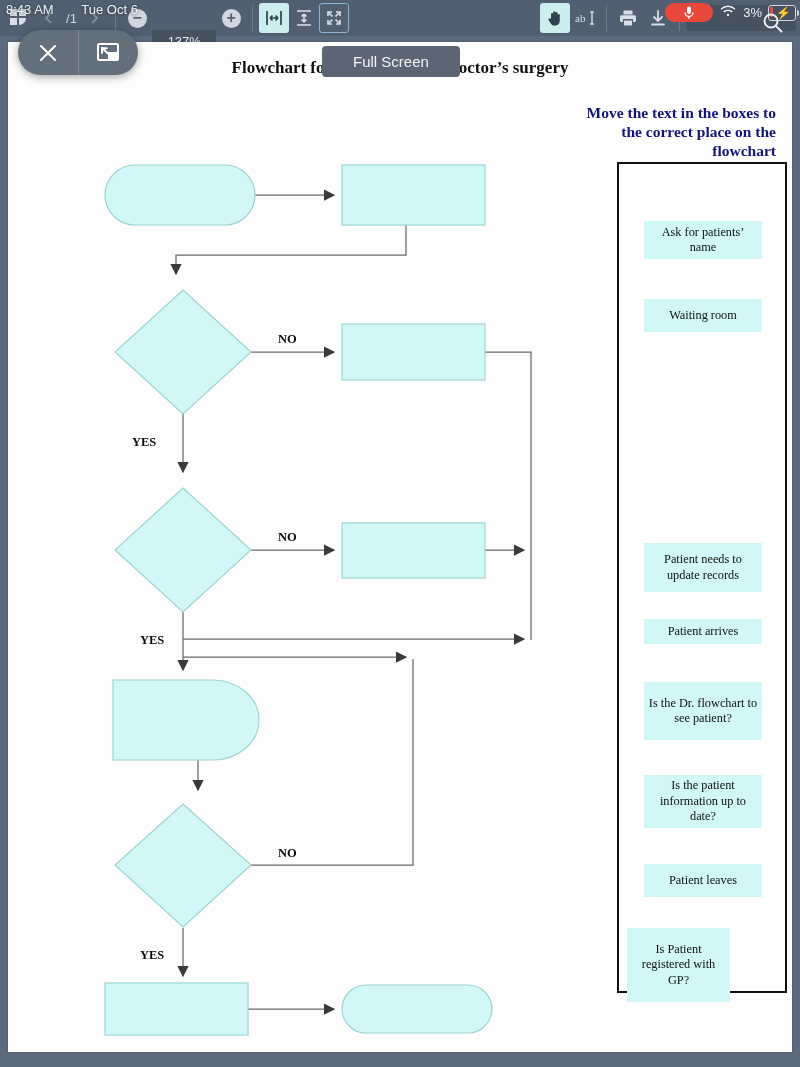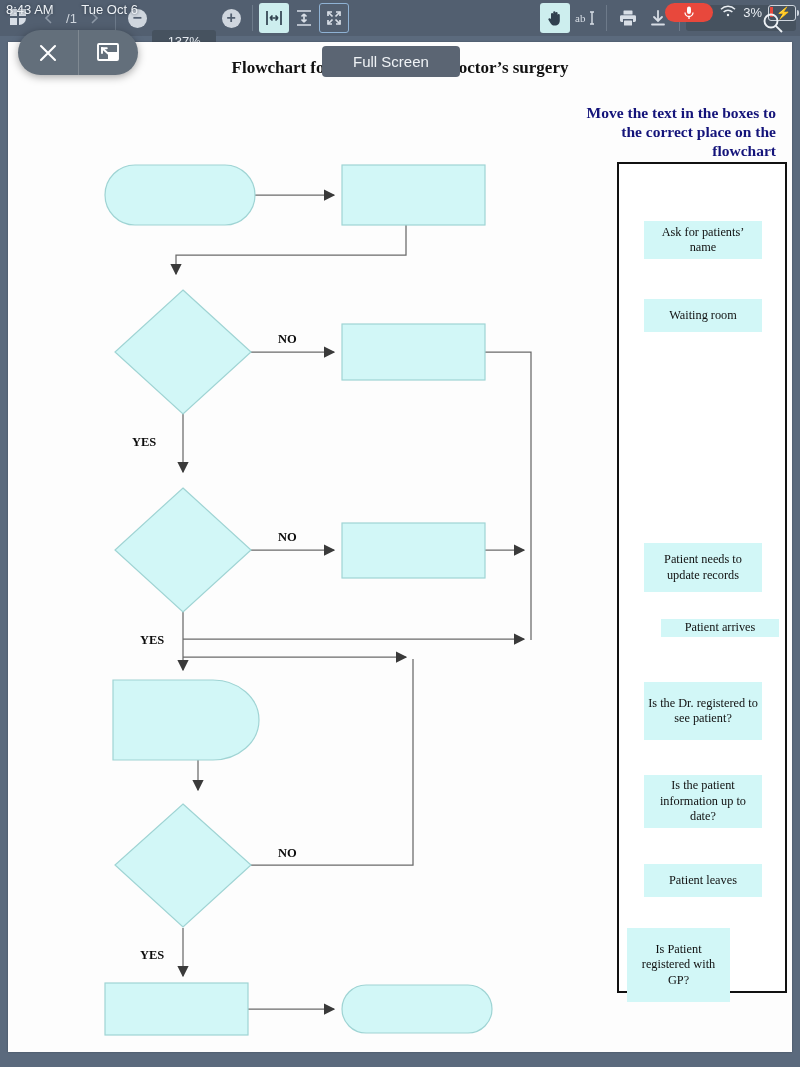--- a/index.html
+++ b/index.html
@@ -376,22 +376,22 @@
         <text class="shape-label" x="132" y="917">YES</text>
       </g>
     </svg>
 
     <div class="panel-head">Move the text in the boxes to the correct place on the flowchart</div>
 
     <div class="panel-box">
       <div class="tile" style="left:25px;top:57px;width:118px;height:38px">Ask for patients’ name</div>
       <div class="tile" style="left:25px;top:135px;width:118px;height:33px">Waiting room</div>
       <div class="tile" style="left:25px;top:379px;width:118px;height:49px">Patient needs to update records</div>
-      <div class="tile" style="left:42px;top:455px;width:118px;height:18px">Patient arrives</div>
-      <div class="tile" style="left:25px;top:518px;width:118px;height:58px">Is the Dr. registered to see patient?</div>
+      <div class="tile" style="left:25px;top:455px;width:118px;height:25px">Patient arrives</div>
+      <div class="tile" style="left:25px;top:518px;width:118px;height:58px">Is the Dr. flowchart to see patient?</div>
       <div class="tile" style="left:25px;top:611px;width:118px;height:53px">Is the patient information up to date?</div>
       <div class="tile" style="left:25px;top:700px;width:118px;height:33px">Patient leaves</div>
       <div class="tile" style="left:8px;top:764px;width:103px;height:74px">Is Patient registered with GP?</div>
     </div>
 
     <div class="copyright">
       <span>©</span>
       <a href="#">www.teach-ict.com</a>
       <span>All Rights Reserved</span>
     </div>

